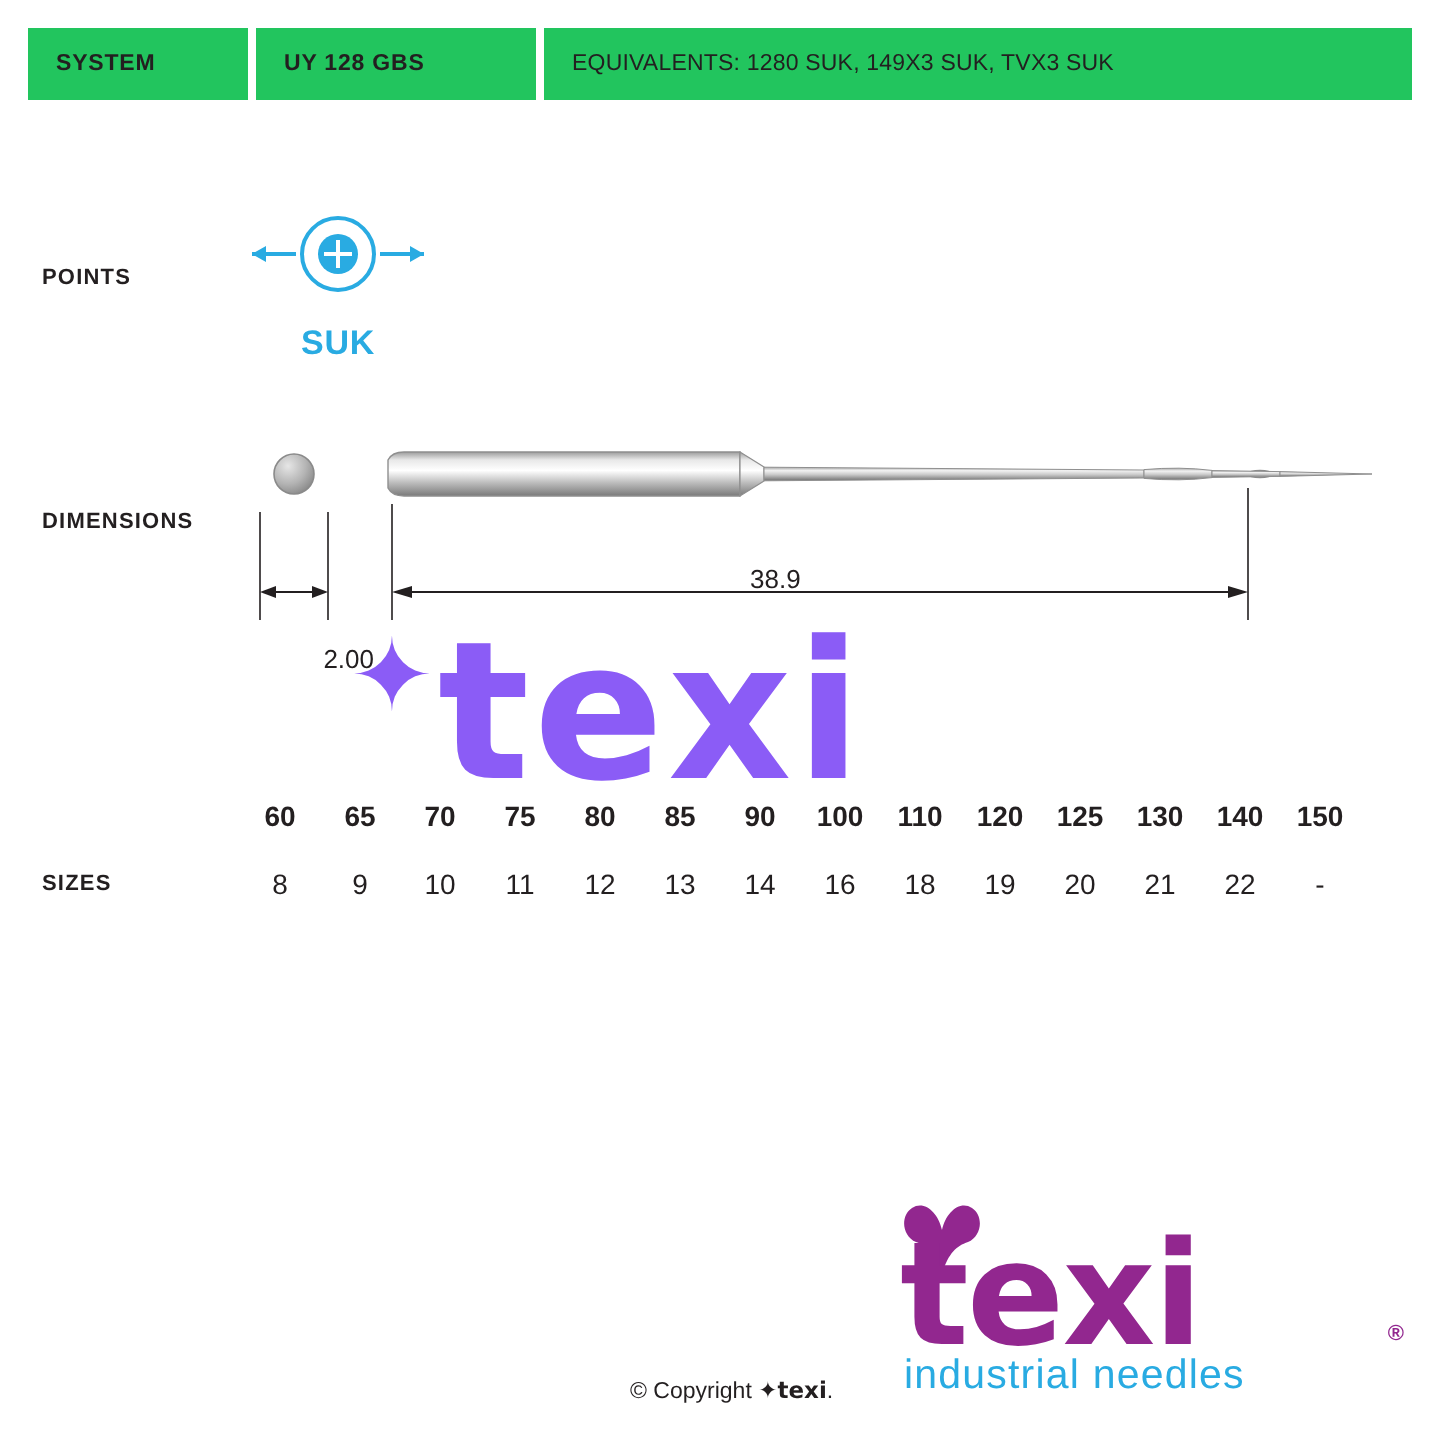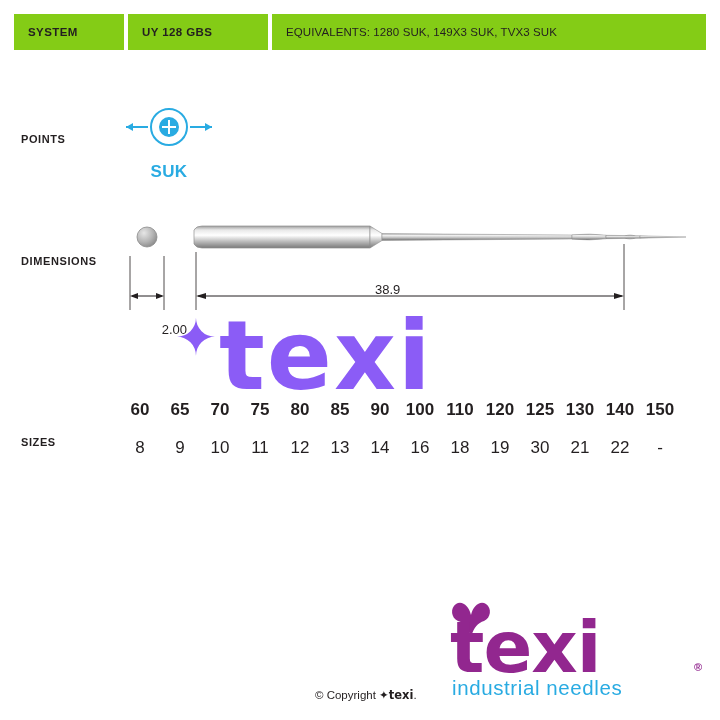--- a/index.html
+++ b/index.html
@@ -21,21 +21,21 @@
   .header-row {
     position: absolute;
     top: 14px;
     left: 14px;
     width: 692px;
     height: 36px;
     display: flex;
     gap: 4px;
   }
   .hdr-cell {
-    background: #84cc16;
+    background: #22c55e;
     display: flex;
     align-items: center;
     padding: 0 14px;
     font-size: 11.5px;
     font-weight: bold;
     letter-spacing: 0.4px;
     color: #231f20;
   }
   .hdr-system { width: 110px; }
   .hdr-name   { width: 140px; }
@@ -172,21 +172,21 @@
     left: 120px;
     top: 400px;
     width: 580px;
   }
   .sizes-row {
     display: flex;
   }
   .sizes-row .cell {
     width: 40px;
     text-align: center;
-    font-size: 17px;
+    font-size: 14px;
   }
   .row-nm .cell {
     font-weight: bold;
     color: #231f20;
     padding-bottom: 18px;
   }
   .row-num .cell {
     font-weight: normal;
     color: #231f20;
   }
@@ -354,21 +354,21 @@
     <div class="cell">8</div>
     <div class="cell">9</div>
     <div class="cell">10</div>
     <div class="cell">11</div>
     <div class="cell">12</div>
     <div class="cell">13</div>
     <div class="cell">14</div>
     <div class="cell">16</div>
     <div class="cell">18</div>
     <div class="cell">19</div>
-    <div class="cell">30</div>
+    <div class="cell">20</div>
     <div class="cell">21</div>
     <div class="cell">22</div>
     <div class="cell">-</div>
   </div>
 </div>
 
 <div class="copyright">
   <span>© Copyright </span><span>✦</span><b>texi</b><span>.</span>
 </div>
 

